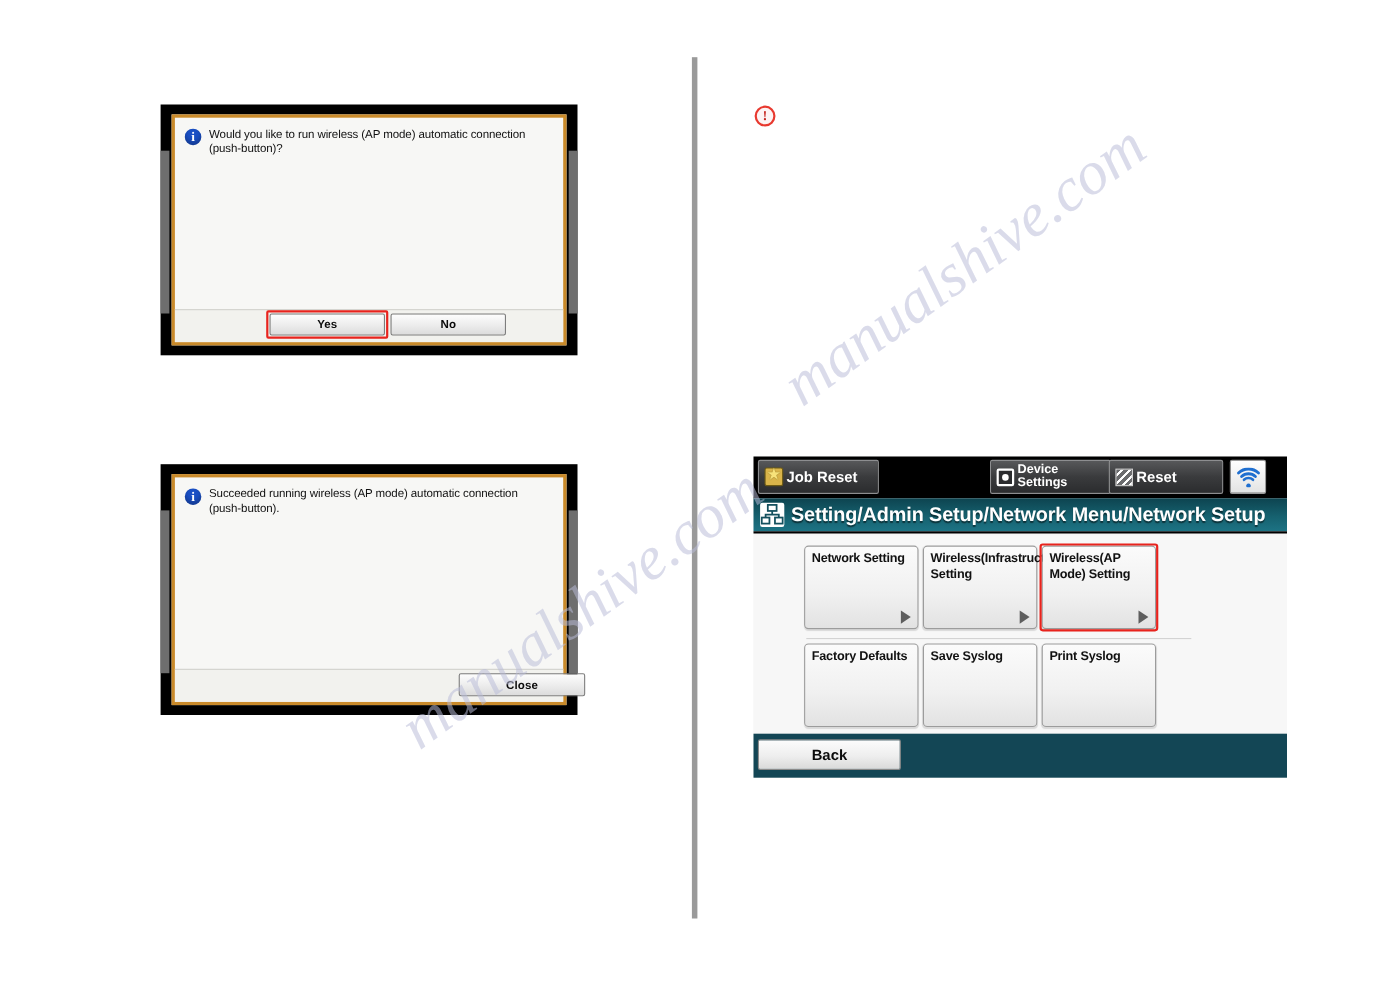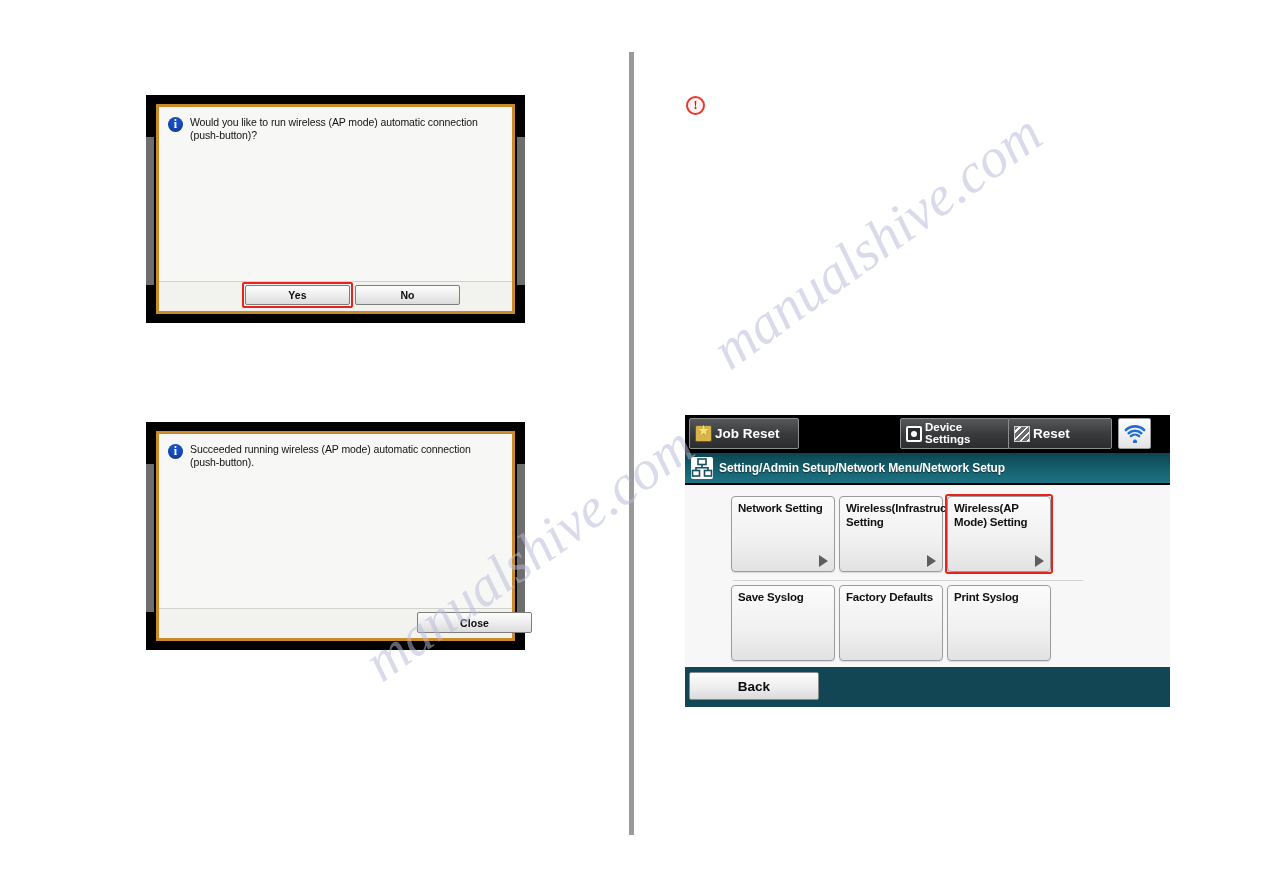--- a/index.html
+++ b/index.html
@@ -265,21 +265,21 @@
     flex: 0 0 auto;
     width: 22px; height: 22px;
     position: relative;
     background: #ffffff;
     border-radius: 2px;
     margin-right: 6px;
   }
   .net-icon svg { display: block; }
   .breadcrumb-text {
     color: #ffffff;
-    font-size: 12px;
+    font-size: 18px;
     font-weight: bold;
     letter-spacing: -0.1px;
     text-shadow: 0 1px 1px rgba(0,0,0,0.5);
   }
 
   .tile-area {
     position: absolute;
     left: 0; top: 72px;
     width: 100%;
     height: 180px;
@@ -480,24 +480,24 @@
         <span class="arrow"></span>
       </div>
       <div class="tile selected-ring">
         <span>Wireless(AP Mode) Setting</span>
         <span class="arrow"></span>
       </div>
     </div>
 
     <div class="tile-row row2">
       <div class="tile">
+        <span>Factory Defaults</span>
+      </div>
+      <div class="tile">
         <span>Save Syslog</span>
-      </div>
-      <div class="tile">
-        <span>Factory Defaults</span>
       </div>
       <div class="tile">
         <span>Print Syslog</span>
       </div>
     </div>
   </div>
 
   <div class="panel-bottom">
     <div class="back-btn">Back</div>
   </div>

